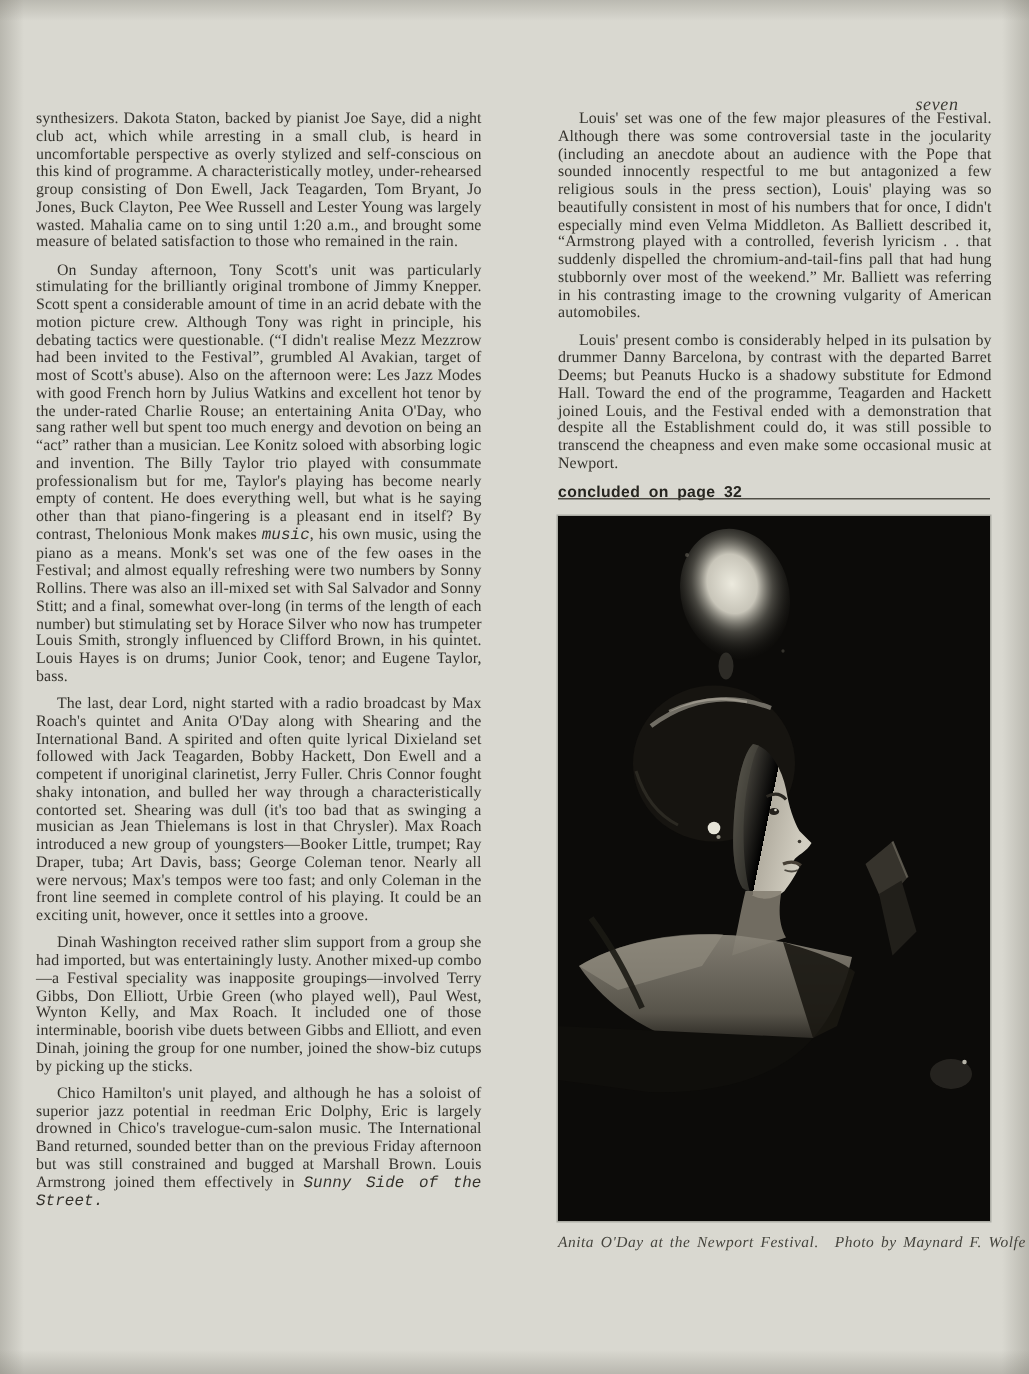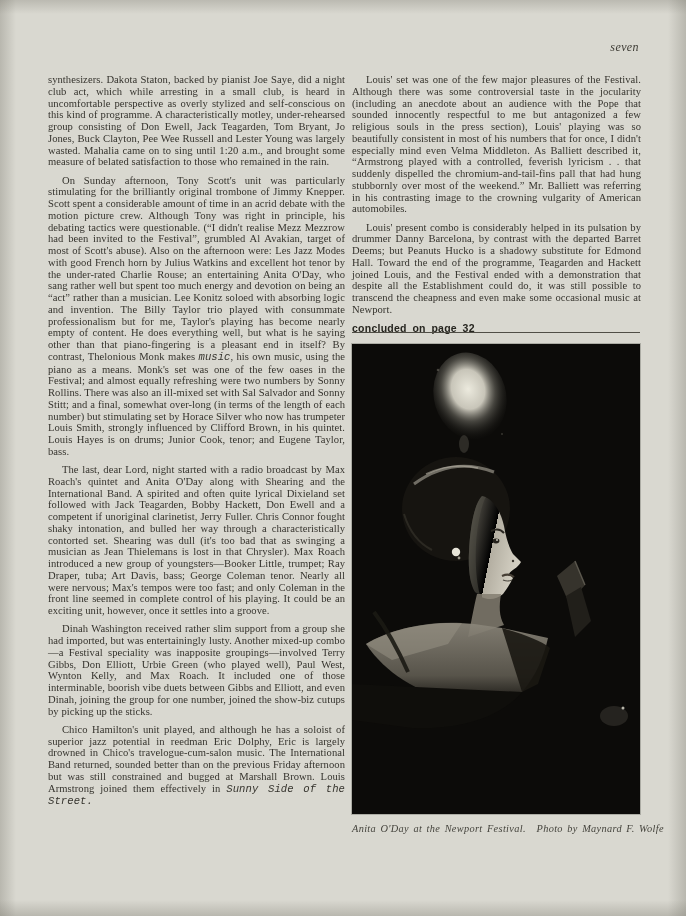--- a/index.html
+++ b/index.html
@@ -11,31 +11,31 @@
     color: #34322c;
     font-family: "Liberation Serif", "DejaVu Serif", serif;
     background:
       radial-gradient(130% 130% at 50% 48%, rgba(0,0,0,0) 55%, rgba(82,80,70,0.16) 86%, rgba(70,68,58,0.38) 100%),
       linear-gradient(180deg, rgba(110,108,98,0.28) 0, rgba(0,0,0,0) 14px, rgba(0,0,0,0) 900px, rgba(110,108,98,0.30) 100%),
       linear-gradient(90deg, rgba(110,108,98,0.30) 0, rgba(0,0,0,0) 16px, rgba(0,0,0,0) 668px, rgba(110,108,98,0.30) 100%),
       linear-gradient(#d9d8d0, #d9d8d0);
   }
   .page-number {
     position: absolute;
-    top: 40px;
+    top: 62px;
     right: 47px;
     font-style: italic;
     font-size: 12px;
     letter-spacing: 0.4px;
     color: #3c3a33;
     margin-left: 16px;
   }
   .col { position: absolute; top: 74px; }
-  .col-left  { left: 48px;  width: 297px; }
-  .col-right { left: 352px; width: 289px; }
+  .col-left  { left: 24px;  width: 297px; }
+  .col-right { left: 372px; width: 289px; }
   .col p {
     margin: 0 0 6.5px 0;
     font-size: 10.6px;
     line-height: 11.75px;
     text-align: justify;
     text-indent: 14px;
     letter-spacing: 0.05px;
     color: #35332d;
   }
   .col p.no-indent { text-indent: 0; }

